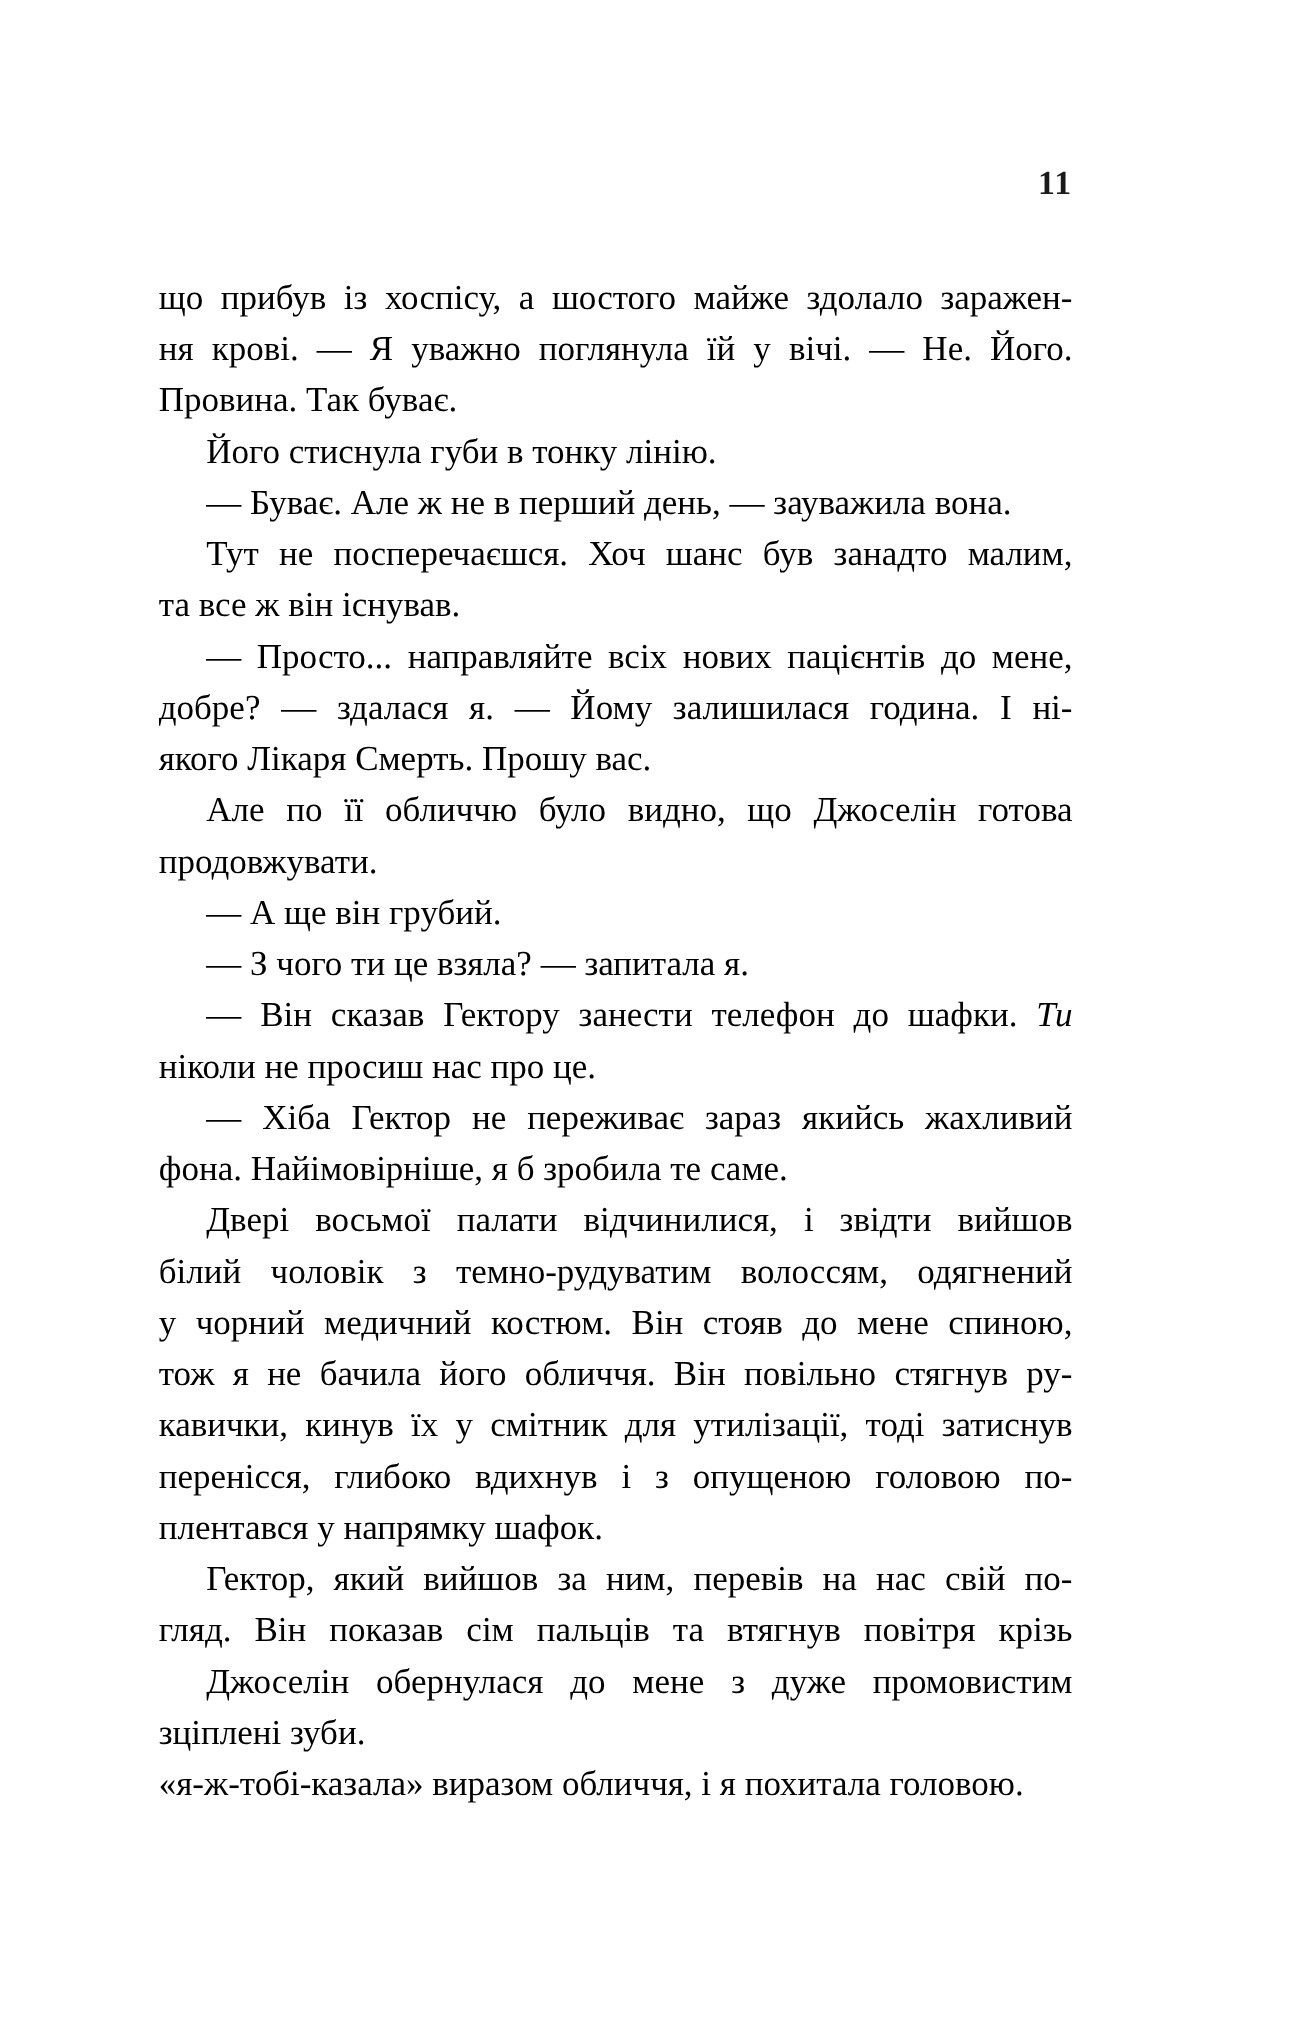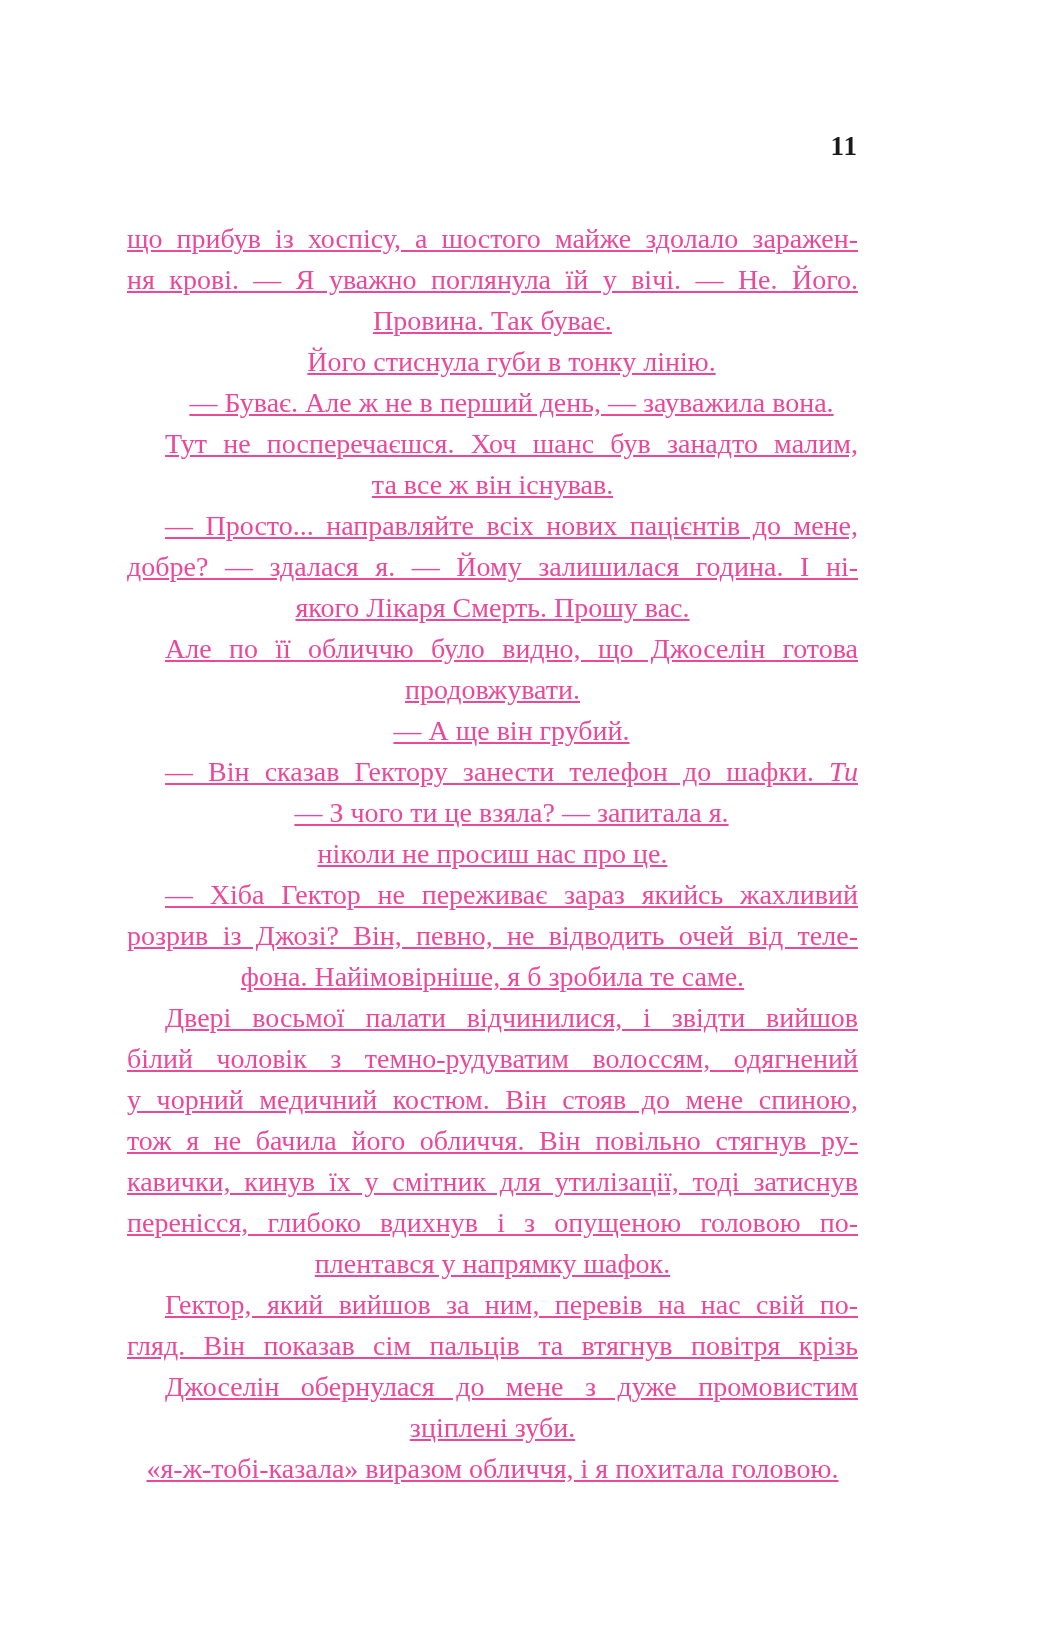--- a/index.html
+++ b/index.html
@@ -23,35 +23,34 @@
     font-weight: 700;
     color: #1a1a1a;
     letter-spacing: 1px;
     line-height: 27px;
   }
   .text-block {
     position: absolute;
     left: 127px;
     top: 218px;
     width: 731px;
-    color: #ec4899;
-    text-decoration: underline;
+    color: #000000;
   }
   .line {
     font-size: 28px;
     line-height: 41px;
     height: 41px;
     overflow: hidden;
   }
   .line.j {
     text-align: justify;
     text-align-last: justify;
   }
   .line.l {
-    text-align: center;
+    text-align: left;
   }
   .line.indent {
     text-indent: 38px;
   }
   .line i {
     font-style: italic;
   }
 </style>
 </head>
 <body>
@@ -65,25 +64,24 @@
       <div class="line l indent">Його стиснула губи в тонку лінію.</div>
       <div class="line l indent">— Буває. Але ж не в перший день, — зауважила вона.</div>
       <div class="line j indent">Тут не посперечаєшся. Хоч шанс був занадто малим,</div>
       <div class="line l">та все ж він існував.</div>
       <div class="line j indent">— Просто... направляйте всіх нових пацієнтів до мене,</div>
       <div class="line j">добре? — здалася я. — Йому залишилася година. І ні-</div>
       <div class="line l">якого Лікаря Смерть. Прошу вас.</div>
       <div class="line j indent">Але по її обличчю було видно, що Джоселін готова</div>
       <div class="line l">продовжувати.</div>
       <div class="line l indent">— А ще він грубий.</div>
+      <div class="line l indent">— З чого ти це взяла? — запитала я.</div>
       <div class="line j indent"><span>— Він сказав Гектору занести телефон до шафки. </span><i>Ти</i></div>
-      <div class="line l indent">— З чого ти це взяла? — запитала я.</div>
       <div class="line l">ніколи не просиш нас про це.</div>
       <div class="line j indent">— Хіба Гектор не переживає зараз якийсь жахливий</div>
-      <div class="line j">розрив із Джозі? Він, певно, не відводить очей від теле-</div>
       <div class="line l">фона. Найімовірніше, я б зробила те саме.</div>
       <div class="line j indent">Двері восьмої палати відчинилися, і звідти вийшов</div>
       <div class="line j">білий чоловік з темно-рудуватим волоссям, одягнений</div>
       <div class="line j">у чорний медичний костюм. Він стояв до мене спиною,</div>
       <div class="line j">тож я не бачила його обличчя. Він повільно стягнув ру-</div>
       <div class="line j">кавички, кинув їх у смітник для утилізації, тоді затиснув</div>
       <div class="line j">перенісся, глибоко вдихнув і з опущеною головою по-</div>
       <div class="line l">плентався у напрямку шафок.</div>
       <div class="line j indent">Гектор, який вийшов за ним, перевів на нас свій по-</div>
       <div class="line j">гляд. Він показав сім пальців та втягнув повітря крізь</div>

